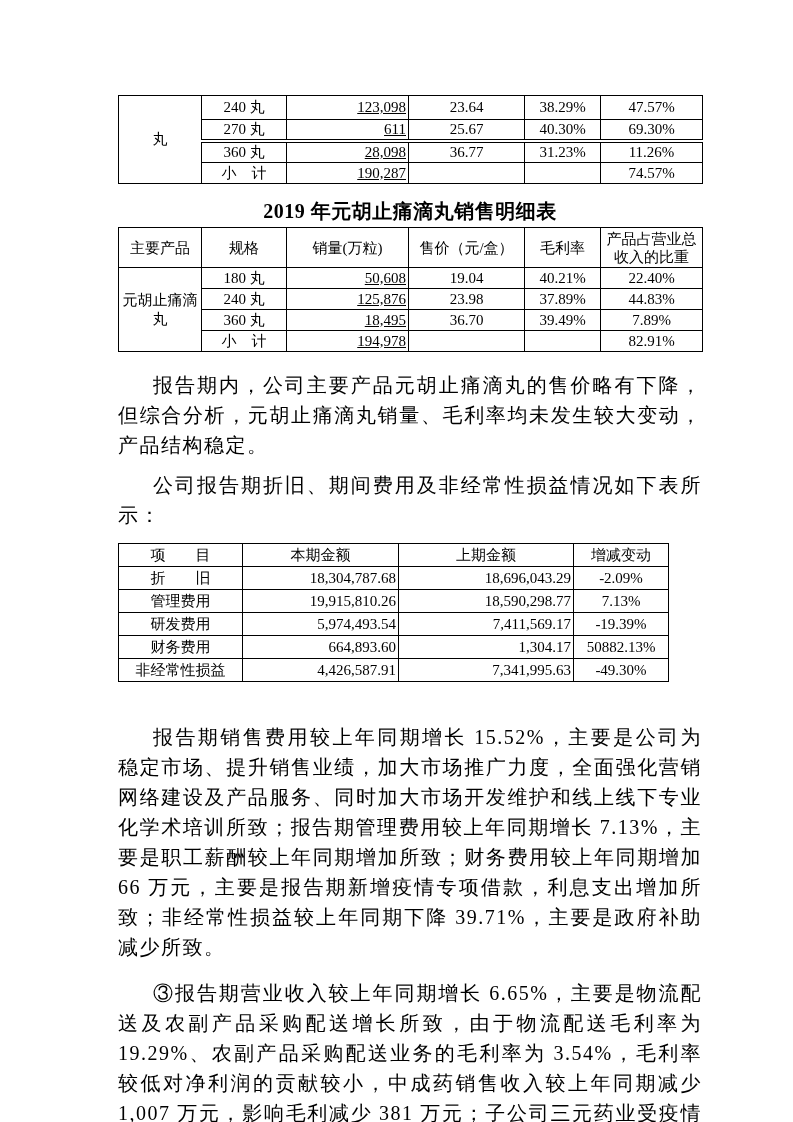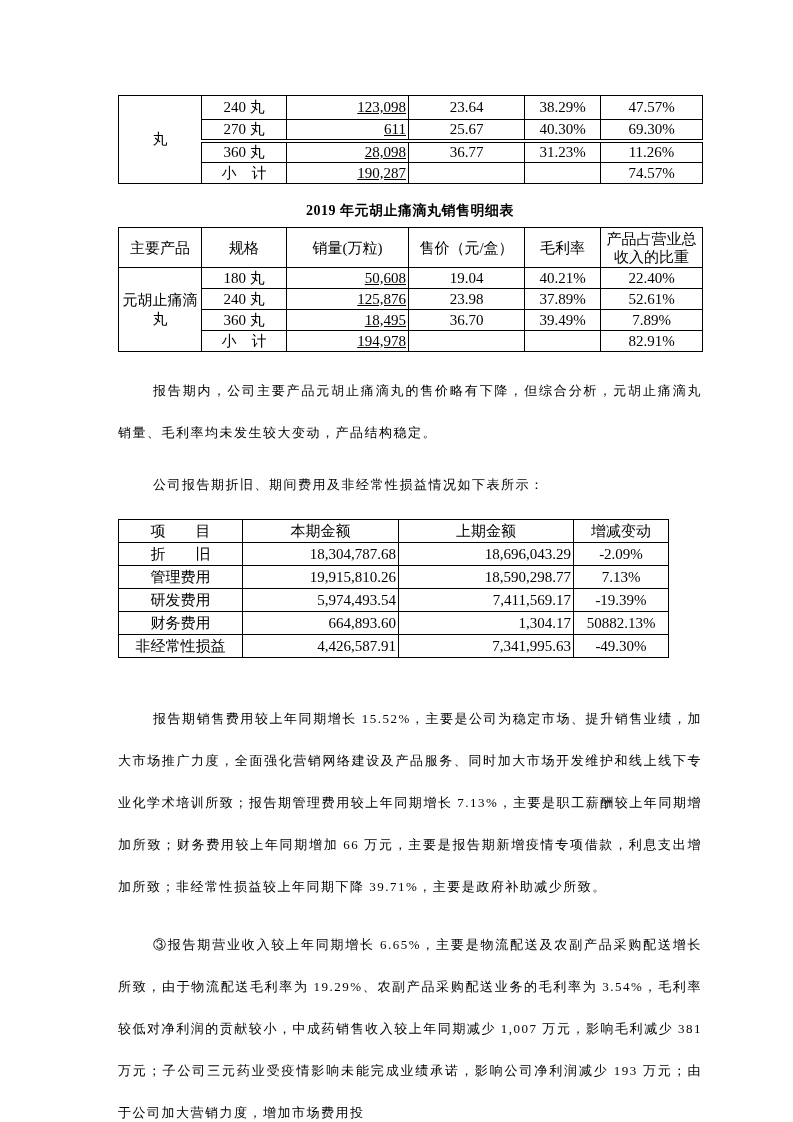--- a/index.html
+++ b/index.html
@@ -43,30 +43,30 @@
   .t3 { width: 550px; margin-top: 13px; }
   .t3 tr { height: 23px; padding-left: 28px; }
   td.prod-top { vertical-align: top; padding-top: 2px; }
   td.ctr, th.ctr { text-align: center; }
   td.num { text-align: right; padding-right: 14px; text-decoration: underline; }
   td.money { text-align: right; padding-right: 13px; }
   
   .tbl-title {
     margin: 16px 0 5px 0;
     text-align: center;
-    font-size: 14px;
+    font-size: 20px;
     font-weight: bold;
     letter-spacing: 0.5px;
     line-height: 22px;
   }
   
   .para {
     margin: 0;
-    font-size: 13px;
-    line-height: 42px;
+    font-size: 20px;
+    line-height: 30px;
     letter-spacing: 1.5px;
     text-align: justify;
     text-indent: 35px;
     width: 584px;
   }
   .p1 { margin-top: 18px; }
   .p2 { margin-top: 10px; }
   .p3 { margin-top: 40px; }
   .p4 { margin-top: 16px; }
 </style>
@@ -144,21 +144,21 @@
         <td class="num">50,608</td>
         <td class="ctr">19.04</td>
         <td class="ctr">40.21%</td>
         <td class="ctr">22.40%</td>
       </tr>
       <tr>
         <td class="ctr">240 丸</td>
         <td class="num">125,876</td>
         <td class="ctr">23.98</td>
         <td class="ctr">37.89%</td>
-        <td class="ctr">52.61%</td>
+        <td class="ctr">44.83%</td>
       </tr>
       <tr>
         <td class="ctr">360 丸</td>
         <td class="num">18,495</td>
         <td class="ctr">36.70</td>
         <td class="ctr">39.49%</td>
         <td class="ctr">7.89%</td>
       </tr>
       <tr>
         <td class="ctr">小　计</td>

